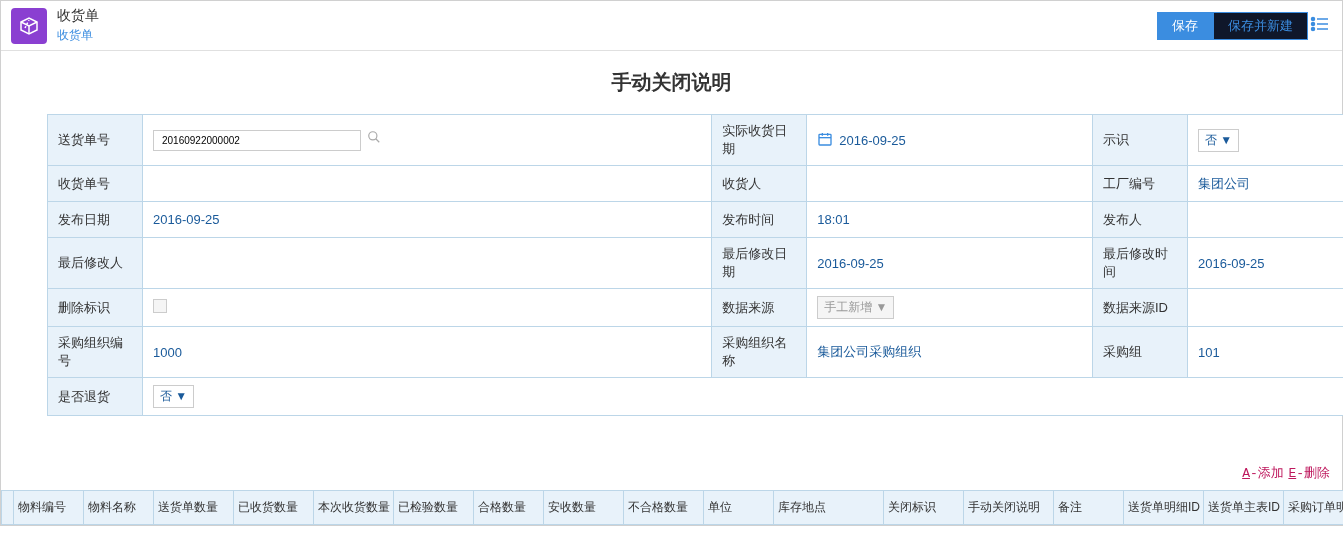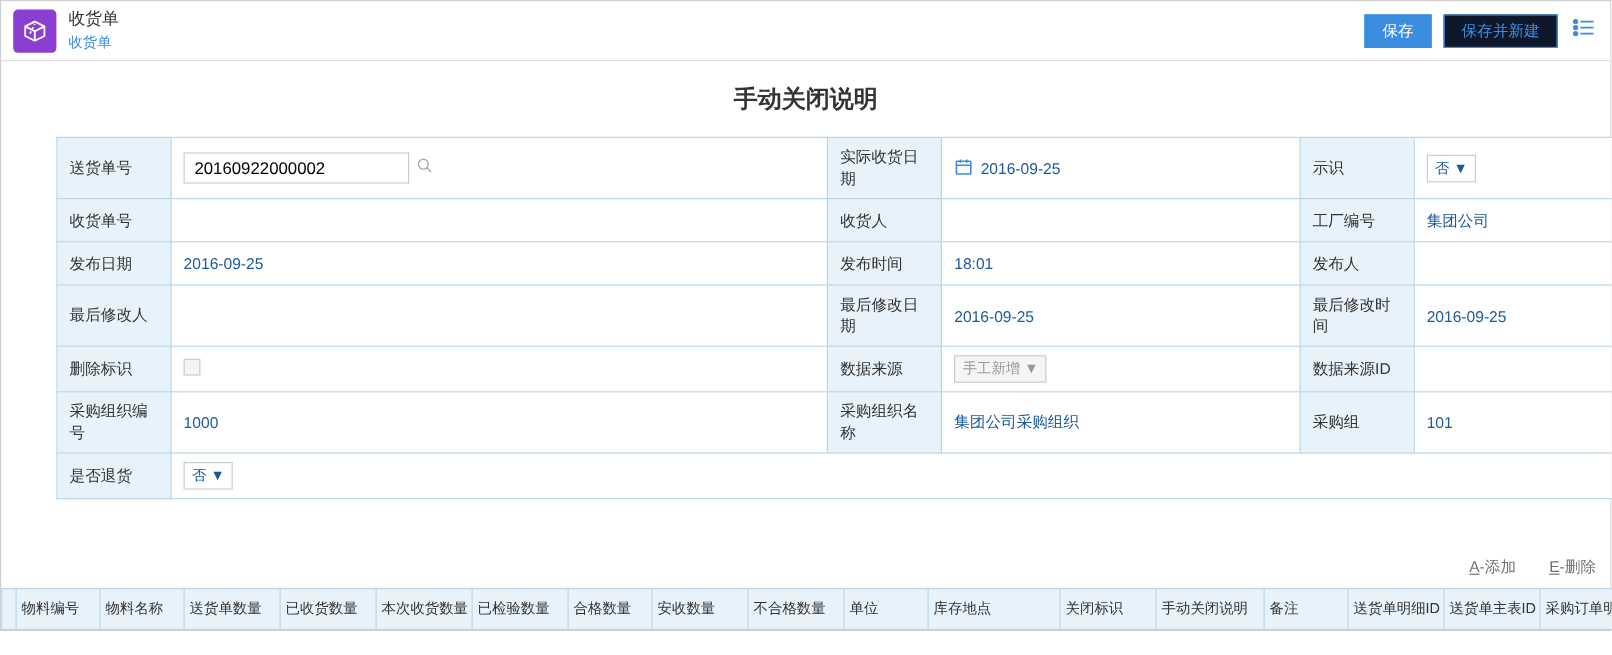--- a/index.html
+++ b/index.html
@@ -5,41 +5,41 @@
 * { box-sizing: border-box; margin: 0; padding: 0; }
 body { font-family: "Microsoft YaHei", Arial, sans-serif; font-size: 13px; color: #333; background: #fff; }
 .container { width: 1343px; border: 1px solid #d0d0d0; }
 
 .header { display: flex; align-items: center; justify-content: space-between; padding: 6px 10px; border-bottom: 1px solid #e0e0e0; }
 .header-left { display: flex; align-items: center; gap: 10px; }
 .header-icon { width: 36px; height: 36px; background: #8a3fd1; border-radius: 4px; display: flex; align-items: center; justify-content: center; }
 .header-titles { display: flex; flex-direction: column; }
 .header-title { font-size: 14px; color: #333; }
 .breadcrumb-link { font-size: 12px; color: #3b8de0; margin-top: 2px; }
-.header-right { display: flex; align-items: center; gap: 10px; }
+.header-right { display: flex; align-items: center; gap: 0; }
 .btn-primary { background: #3b8de0; color: #fff; border: 1px solid #3b8de0; padding: 4px 14px; cursor: pointer; font-size: 13px; }
 .btn-secondary { background: #0f172a; color: #3b8de0; border: 1px solid #3b8de0; padding: 4px 14px; cursor: pointer; font-size: 13px; }
 .menu-icon { color: #3b8de0; font-size: 20px; cursor: pointer; padding: 2px; }
 
 .form-title { text-align: center; font-size: 20px; font-weight: bold; padding: 18px 0; }
 
 .form-grid { width: 100%; border-collapse: collapse; margin-left: 46px; }
 .form-grid td { border: 1px solid #bcd6e8; padding: 7px 10px; vertical-align: middle; height: 36px; }
 .label-cell { background: #e8f2fa; width: 95px; color: #333; font-size: 13px; }
 .value-cell { background: #fff; color: #1a5a9a; font-size: 13px; }
-.text-input { border: 1px solid #ccc; padding: 4px 8px; width: 188px; font-size: 14px; }
+.text-input { border: 1px solid #ccc; padding: 4px 8px; width: 208px; font-size: 10px; }
 .search-icon-inline { display: inline-block; margin-left: 6px; color: #aaa; cursor: pointer; }
 .date-value { display: flex; align-items: center; gap: 6px; }
 .calendar-icon { color: #3b8de0; }
 .select-box { border: 1px solid #ccc; padding: 2px 6px; font-size: 12px; background: #fff; cursor: pointer; display: inline-flex; align-items: center; gap: 4px; }
 .select-box.disabled { color: #999; background: #f5f5f5; }
 .checkbox-box { width: 14px; height: 14px; border: 1px solid #ccc; display: inline-block; background: #f5f5f5; }
 
 .action-bar { text-align: right; padding: 8px 12px; }
-.action-link { color: #737373; cursor: pointer; font-size: 13px; margin-left: 24px; }
+.action-link { color: #be185d; cursor: pointer; font-size: 13px; margin-left: 1px; font-family: Liberation Mono, monospace; }
 .action-link u { text-decoration: underline; }
 
 .data-table { width: 100%; border-collapse: collapse; table-layout: fixed; }
 .data-table th { background: #e8f2fa; border: 1px solid #bcd6e8; padding: 8px 4px; font-weight: normal; font-size: 12px; text-align: left; overflow: hidden; white-space: nowrap; }
 .col-narrow { width: 12px; }
 </style>
 </head>
 <body>
 
 <div class="container">

